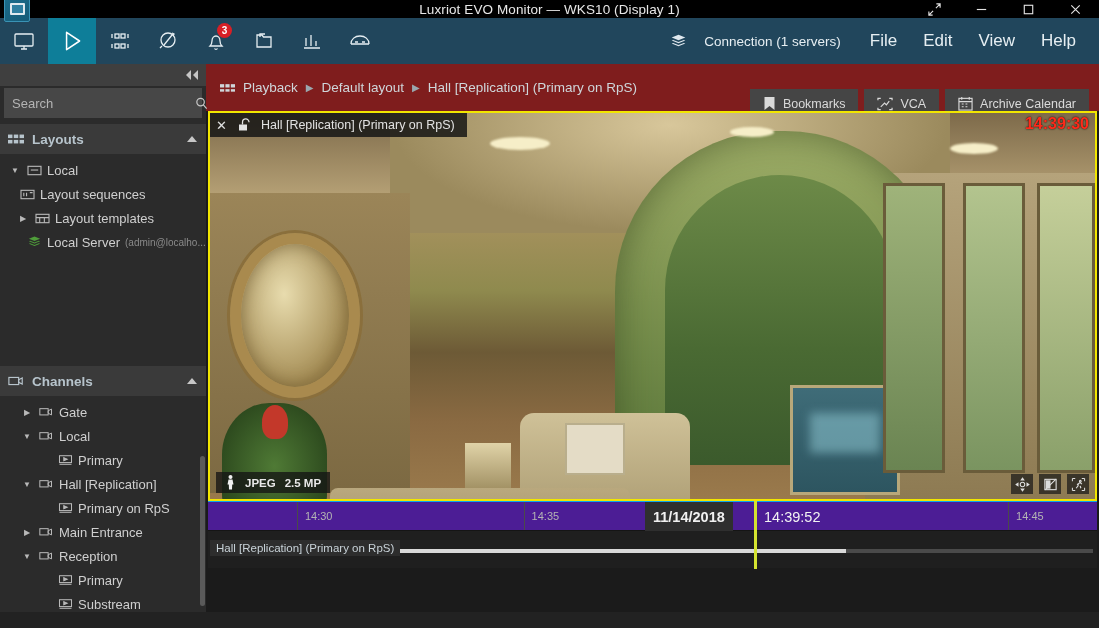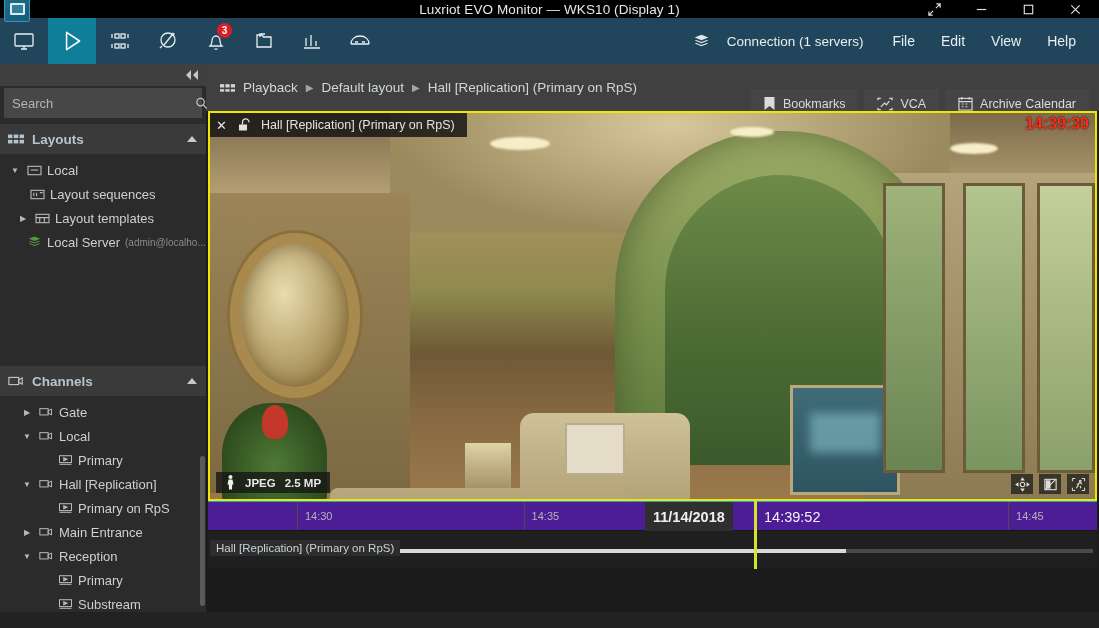--- a/index.html
+++ b/index.html
@@ -45,21 +45,21 @@
   }
   .tb-btn.active { background:#0e7e99; }
   .badge {
     position:absolute; top:5px; right:8px; min-width:15px;height:15px;
     background:#d81f26; color:#fff; border-radius:8px; font-size:10px;
     display:flex;align-items:center;justify-content:center; font-weight:bold;
     padding:0 3px;
   }
   .tb-right { margin-left:auto; display:flex; align-items:center; padding-right:10px; gap:0; }
   .conn { display:flex; align-items:center; gap:17px; color:#e6eef2; font-size:13.5px; padding:0 16px;justify-content:flex-end; }
-  .menu-item { color:#e6eef2; font-size:14px; padding:6px 13px; }
+  .menu-item { color:#e6eef2; font-size:17px; padding:6px 13px; }
 
   
   .body { display:flex; height:548px; }
 
   
   .sidebar { width:206px; background:#2b2b2b; display:flex; flex-direction:column; position:relative; }
   .collapse-row { height:22px; background:#3f3f3f; display:flex; align-items:center; justify-content:flex-end; padding-right:6px; }
   .search-row {
     height:30px; margin:2px 4px 0 4px; background:#474747; display:flex; align-items:center;
     padding:0 8px; gap:6px;
@@ -81,21 +81,21 @@
   .arrow { width:14px; display:flex; align-items:center; justify-content:center; color:#b9b9b9; font-size:8px; }
   .arrow.empty { visibility:hidden; }
   .node .lbl { white-space:nowrap; overflow:hidden; text-overflow:ellipsis; }
   .node .sub { color:#8a8a8a; font-size:10px; }
   .ch-scrollbar {
     position:absolute; right:1px; top:60px; width:5px; height:150px; background:#5a5a5a; border-radius:3px;
   }
 
   
   .main { flex:1; background:#1b1b1b; display:flex; flex-direction:column; }
-  .crumbbar { height:47px; display:flex; align-items:center; padding:0 10px 0 14px; background:#404040;text-align:right; }
+  .crumbbar { height:47px; display:flex; align-items:center; padding:0 10px 0 14px; background:#7f1d1d;text-align:right; }
   .crumb { display:flex; align-items:center; gap:8px; color:#cfd6da; font-size:13.5px; }
   .crumb .sep { color:#9aa7ae; font-size:10px; }
   .crumb-actions { margin-left:auto; display:flex; gap:6px;margin-top:32px; }
   .act-btn {
     height:30px; background:#454545; color:#dadada; font-size:12.5px;
     display:flex;align-items:center;gap:7px; padding:0 13px;
   }
 
   
   .video-wrap { margin:0 2px; position:relative; height:390px; border:2px solid #f2e600; }
@@ -358,21 +358,21 @@
         <div class="node" style="padding-left:8px">
           <span class="arrow">▼</span>
           <span>
               <svg width="15" height="13" viewBox="0 0 16 14" fill="none" stroke="#b9b9b9" stroke-width="1.2">
                 <rect x="1" y="2.5" width="14" height="9"></rect>
                 <path d="M4 6.5h8"></path>
               </svg>
             </span>
           <span class="lbl">Local</span>
         </div>
-        <div class="node" style="padding-left:30px">
+        <div class="node" style="padding-left:20px">
           <span>
               <svg width="15" height="13" viewBox="0 0 16 14" fill="none" stroke="#b9b9b9" stroke-width="1.2">
                 <rect x="1" y="2.5" width="14" height="9"></rect>
                 <path d="M4 5v4M7 5v4M10.5 5h3"></path>
               </svg>
             </span>
           <span class="lbl">Layout sequences</span>
         </div>
         <div class="node" style="padding-left:16px">
           <span class="arrow">▶</span>

